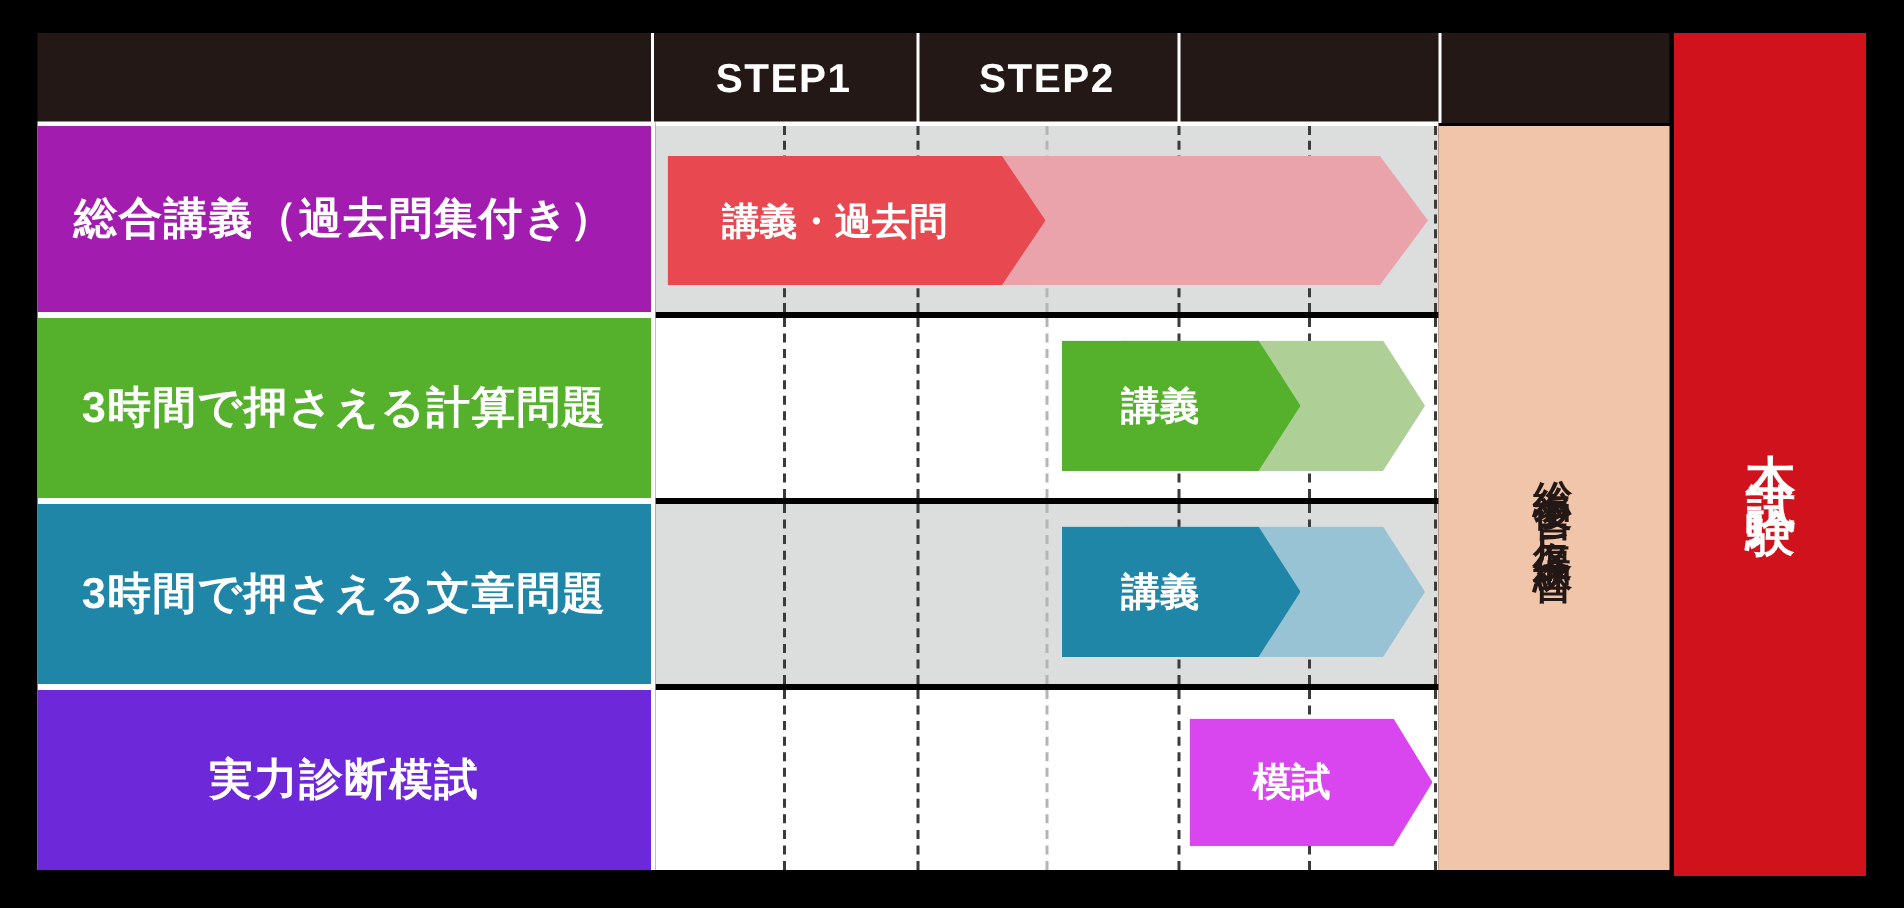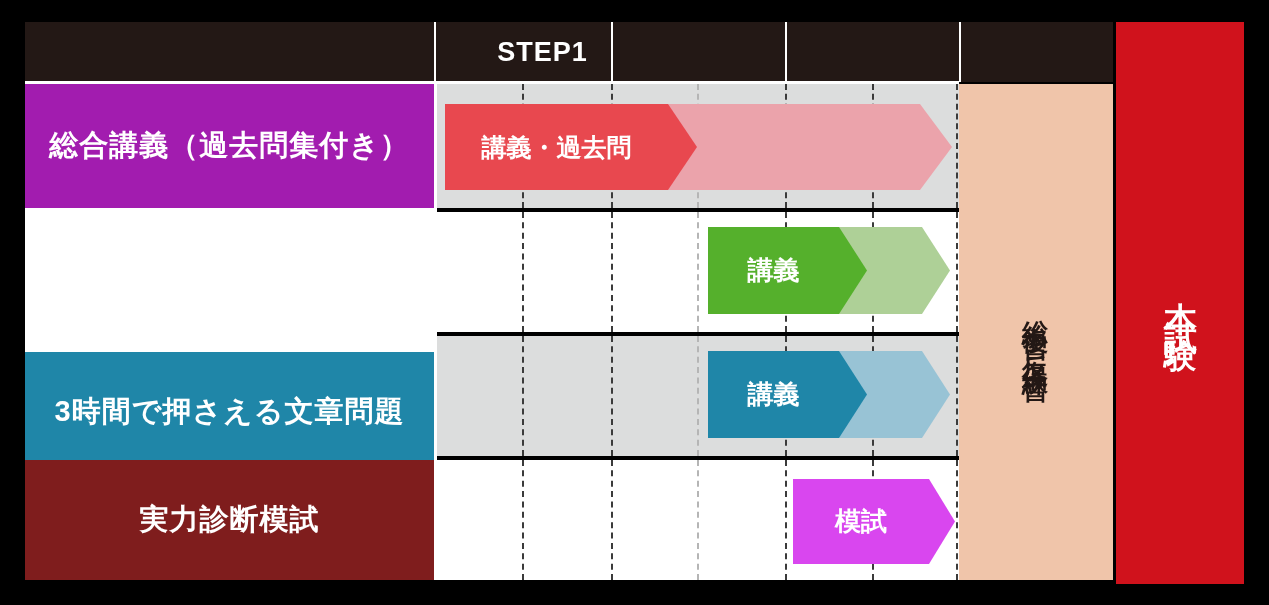--- a/index.html
+++ b/index.html
@@ -3,35 +3,35 @@
 <meta charset="utf-8">
 <style>
   html,body{margin:0;padding:0;background:#000;}
   .canvas{
     position:relative;width:1269px;height:605px;background:#000;overflow:hidden;
     font-family:"Liberation Sans","DejaVu Sans",sans-serif;font-weight:bold;
   }
   
   .header-bar{position:absolute;left:25px;top:22px;width:1088px;height:60px;background:#231815;}
   .hcell{position:absolute;top:22px;height:60px;display:flex;align-items:center;justify-content:center;
-         color:#fff;font-size:27px;letter-spacing:1px;padding-left:20px;}
+         color:#fff;font-size:27px;letter-spacing:1px;}
   .hc1{left:436px;width:173px;}
   .hc2{left:613px;width:170px;}
   .hc3{left:787px;width:170px;}
   .hc4{left:961px;width:150px;}
   .hline{position:absolute;top:22px;width:2px;height:60px;background:#fff;}
   .hl1{left:434px;} .hl2{left:611px;} .hl3{left:785px;} .hl4{left:959px;}
   
   .label-backing{position:absolute;left:25px;top:81px;width:412px;height:499px;background:#fff;}
   .rlabel{position:absolute;left:25px;width:409px;display:flex;align-items:center;justify-content:center;
           color:#fff;font-size:29px;letter-spacing:1px;white-space:nowrap;}
   .rl1{top:84px;height:124px;background:#a21caf;}
   .rl2{top:212px;height:120px;background:#55b02c;}
-  .rl3{top:336px;height:120px;background:#1f86a8;margin-top:16px;}
-  .rl4{top:460px;height:120px;background:#7f1d1d;}
+  .rl3{top:336px;height:120px;background:#1f86a8;}
+  .rl4{top:460px;height:120px;background:#6d28d9;}
   .top-strip{position:absolute;left:437px;top:81px;width:522px;height:3px;background:#fff;}
   
   .trow{position:absolute;left:437px;width:522px;}
   .tr1{top:84px;height:124px;background:#dcdddd;}
   .tr2{top:212px;height:120px;background:#ffffff;}
   .tr3{top:336px;height:120px;background:#dcdddd;}
   .tr4{top:460px;height:120px;background:#ffffff;}
   .dash{position:absolute;top:0;bottom:0;width:0;border-left:2px dashed #3b3b3b;}
   .dx1{left:85px;} .dx2{left:174px;} .dx3{left:260px;border-left-color:#b5b5b5;}
   .dx4{left:348px;} .dx5{left:435px;} .dx6{left:519px;}
@@ -66,28 +66,30 @@
   .exam-col .vtext{writing-mode:vertical-rl;text-orientation:upright;color:#fff;
               font-size:33px;letter-spacing:0.55em;}
 </style>
 </head>
 <body>
 
 <div class="canvas">
 
   <div class="header-bar"></div>
   <div class="hcell hc1">STEP1</div>
+  <div class="hcell hc2">STEP2</div>
   <div class="hline hl1"></div>
   <div class="hline hl2"></div>
   <div class="hline hl3"></div>
   <div class="hline hl4"></div>
 
   <div class="label-backing"></div>
   <div class="top-strip"></div>
   <div class="rlabel rl1">総合講義（過去問集付き）</div>
+  <div class="rlabel rl2">3時間で押さえる計算問題</div>
   <div class="rlabel rl3">3時間で押さえる文章問題</div>
   <div class="rlabel rl4">実力診断模試</div>
 
   <div class="trow tr1">
     <span class="dash dx1"></span>
     <span class="dash dx2"></span>
     <span class="dash dx3"></span>
     <span class="dash dx4"></span>
     <span class="dash dx5"></span>
     <span class="dash dx6"></span>

